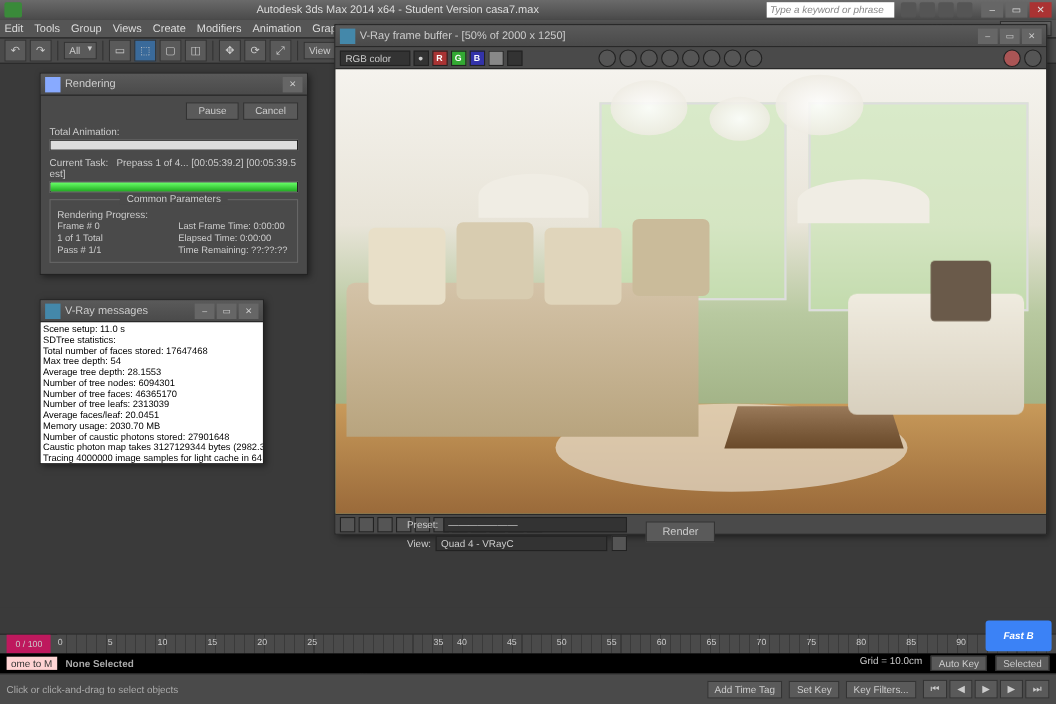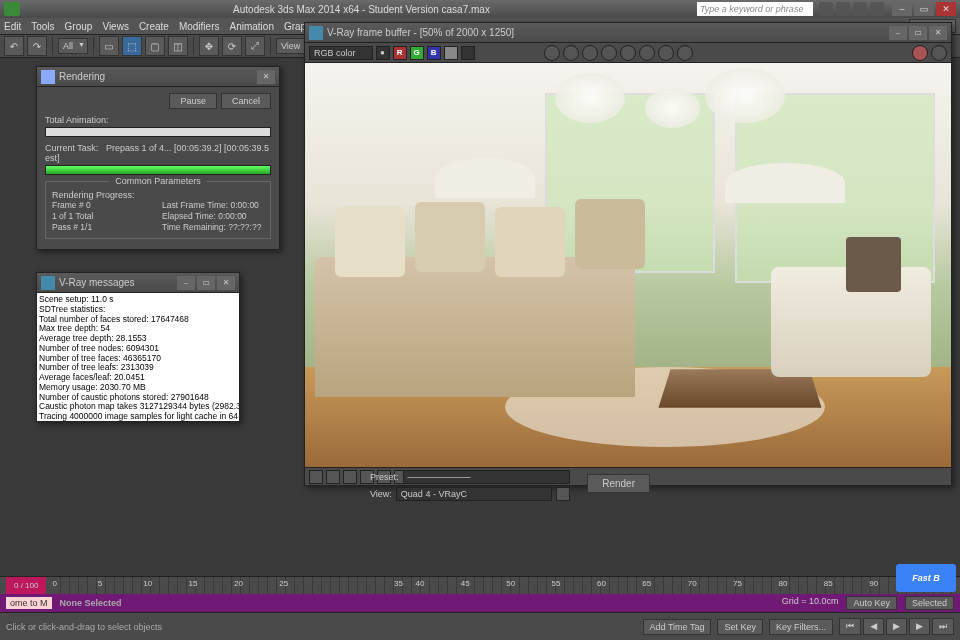--- a/index.html
+++ b/index.html
@@ -81,21 +81,21 @@
 .render-panel .row { display: flex; align-items: center; gap: 4px; margin-bottom: 3px; font-size: 9px; }
 .render-panel .dd3 { background: #333; border: 1px solid #222; padding: 1px 14px 1px 4px; flex: 1; font-size: 9px; }
 .render-panel button { background: #5a5a5a; border: 1px solid #333; color: #ccc; padding: 3px 14px; font-size: 10px; }
 
 
 .timeline { position: absolute; bottom: 46px; left: 0; right: 0; height: 18px; background: #4a4a4a; border-top: 1px solid #222; display: flex; align-items: center; font-size: 8px; }
 .timeline .frame-ind { background: #be185d; padding: 4px 8px; margin: 0 6px; }
 .timeline .ticks { flex: 1; position: relative; height: 100%; background: repeating-linear-gradient(90deg,#4a4a4a 0,#4a4a4a 8px,#3a3a3a 8px,#3a3a3a 9px); }
 .timeline .ticks .num { position: absolute; top: 2px; font-size: 8px; }
 
-.statusbar { position: absolute; bottom: 28px; left: 0; right: 0; height: 18px; background: #701a75; display: flex; align-items: center; font-size: 9px; padding: 0 6px; gap: 8px; }
+.statusbar { position: absolute; bottom: 28px; left: 0; right: 0; height: 18px; background: #000000; display: flex; align-items: center; font-size: 9px; padding: 0 6px; gap: 8px; }
 .statusbar .cmd { background: #ffd4d4; color: #333; padding: 1px 4px; }
 .statusbar .sel { color: #aaa; font-weight: bold; }
 .statusbar .coords { margin-left: auto; display: flex; gap: 8px; }
 
 .bottombar { position: absolute; bottom: 0; left: 0; right: 0; height: 28px; background: #4a4a4a; border-top: 1px solid #222; display: flex; align-items: center; padding: 0 6px; gap: 6px; font-size: 9px; }
 .bottombar .hint { flex: 1; color: #aaa; }
 .bottombar .btn2 { background: #5a5a5a; border: 1px solid #333; padding: 2px 6px; color: #ccc; }
 
 .fastboot { position: absolute; bottom: 48px; right: 4px; width: 60px; height: 28px; background: #3b82f6; color: #fff; font-style: italic; font-weight: bold; display: flex; align-items: center; justify-content: center; font-size: 9px; border-radius: 3px; }
 </style>

